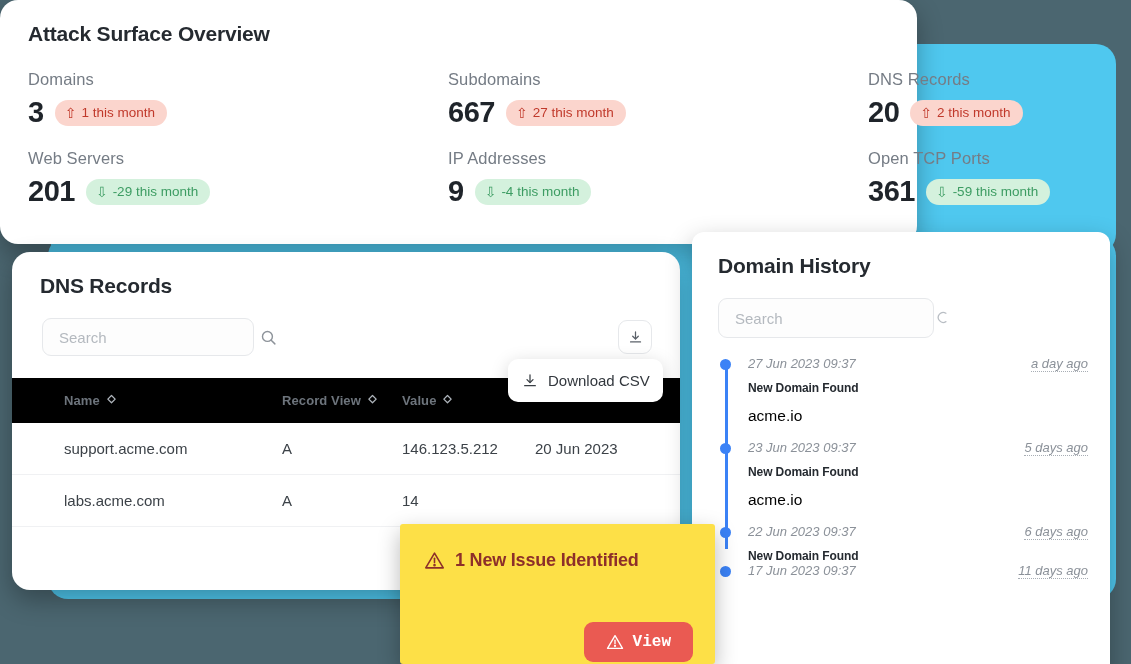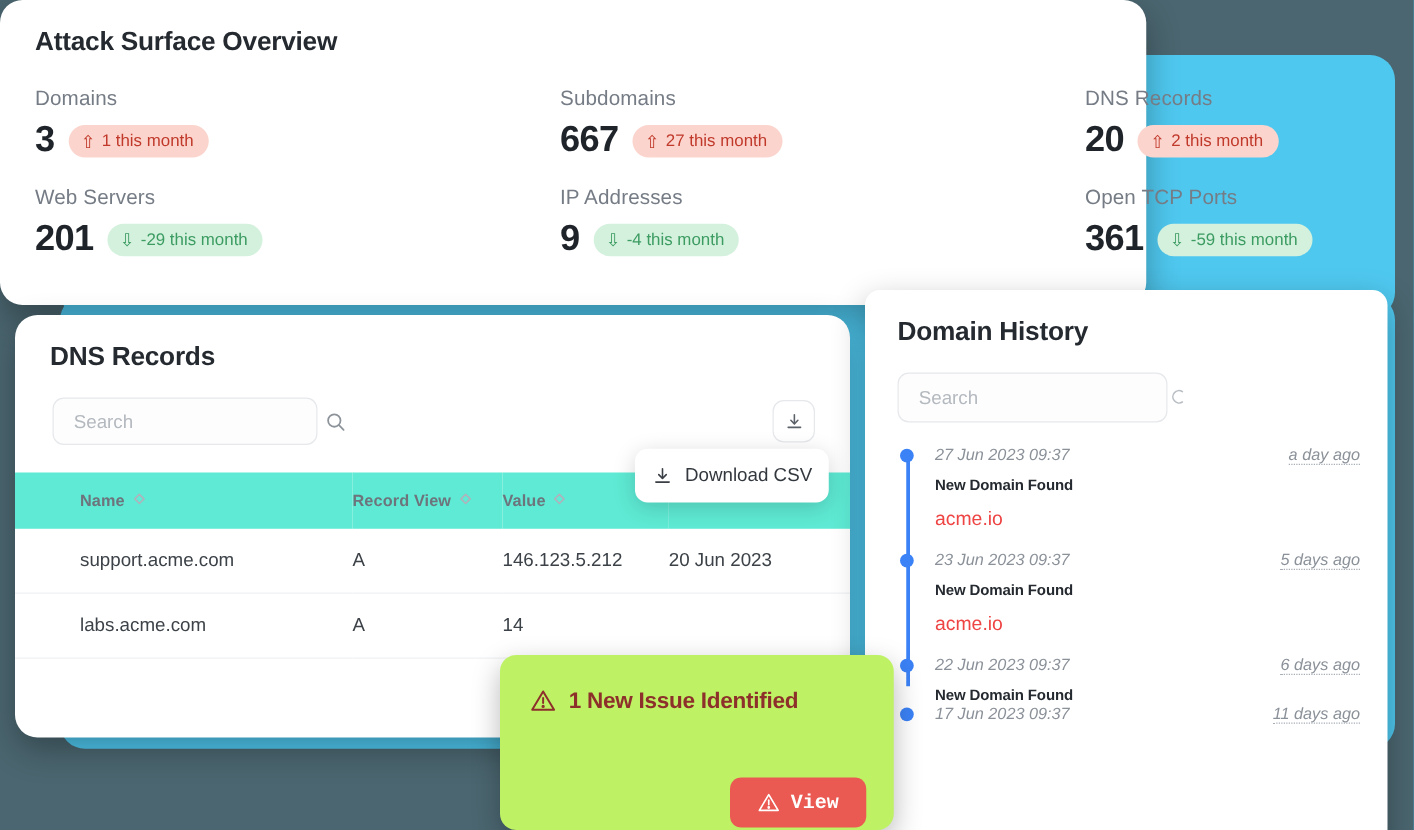--- a/index.html
+++ b/index.html
@@ -161,21 +161,21 @@
     height: 34px;
     border: 1px solid #e6e8eb;
     border-radius: 9px;
     background: #fff;
     display: flex;
     align-items: center;
     justify-content: center;
     box-sizing: border-box;
   }
   .dns-table { width: 100%; border-collapse: collapse; }
-  .dns-table thead tr { background: #5eead4; }
+  .dns-table thead tr { background: #000000; }
   .dns-table th {
     text-align: left;
     font-size: 13px;
     font-weight: bold;
     color: #6d747c;
     padding: 15px 0 15px 0;
     letter-spacing: 0.1px;
   }
   .th-inner { display: inline-flex; align-items: center; gap: 6px; }
   .dns-table td {
@@ -269,33 +269,33 @@
   }
   .tl-title {
     font-size: 12px;
     font-weight: bold;
     color: #252a30;
     margin: 9px 0 0 0;
     letter-spacing: -0.1px;
   }
   .tl-sub {
     font-size: 15.5px;
-    color: #ef4444;
+    color: #000000;
     margin: 12px 0 15px 0;
   }
 
   
   .toast {
     position: absolute;
     left: 400px;
     top: 524px;
     width: 315px;
     height: 140px;
-    background: #bef264;
-    border-radius: 13px;
+    background: #fde047;
+    border-radius: 3px;
     box-shadow: 0 8px 22px rgba(0,0,0,0.28);
     z-index: 20;
     box-sizing: border-box;
     padding: 26px 22px 0 24px;
   }
   .toast-title {
     display: flex;
     align-items: center;
     gap: 10px;
     font-size: 18px;

